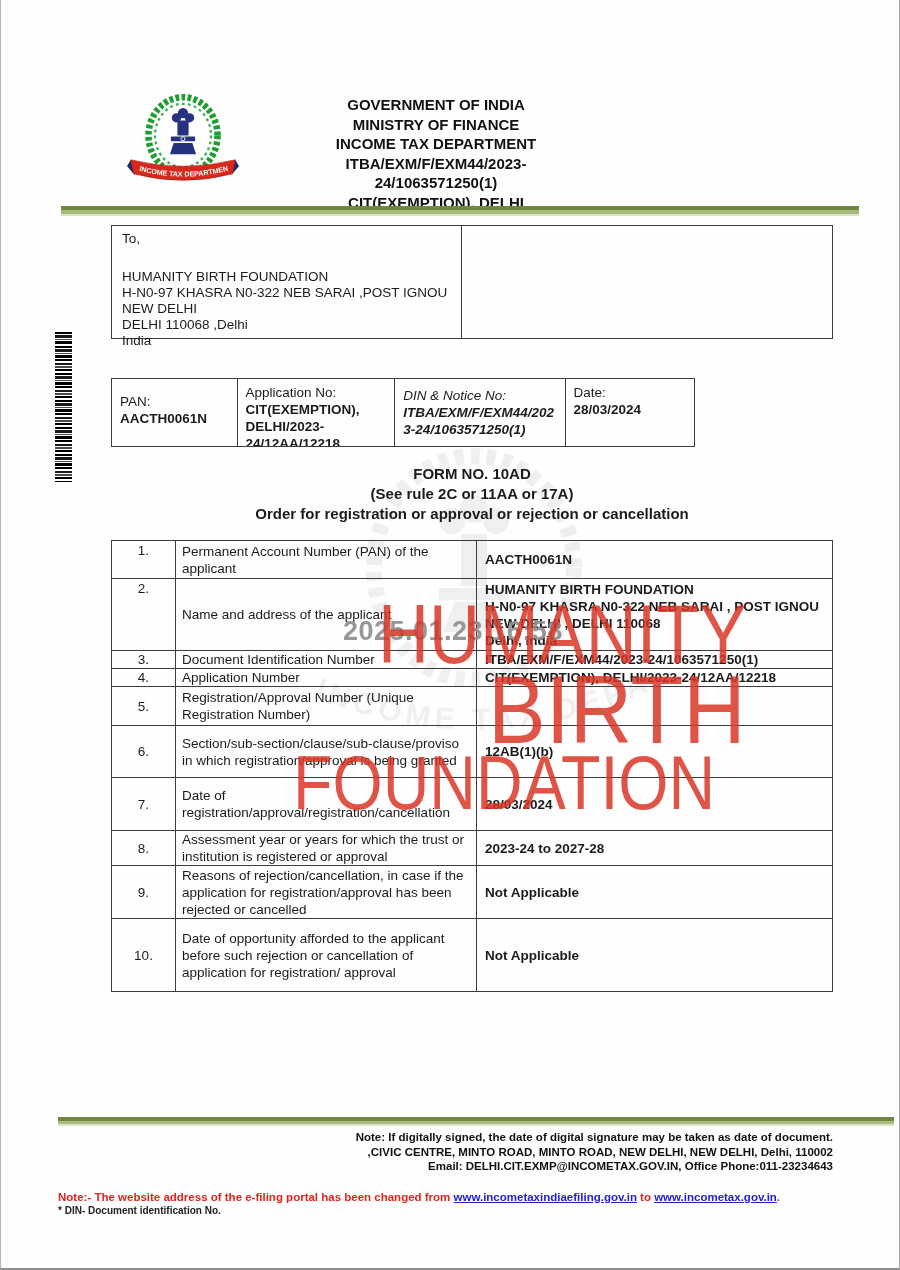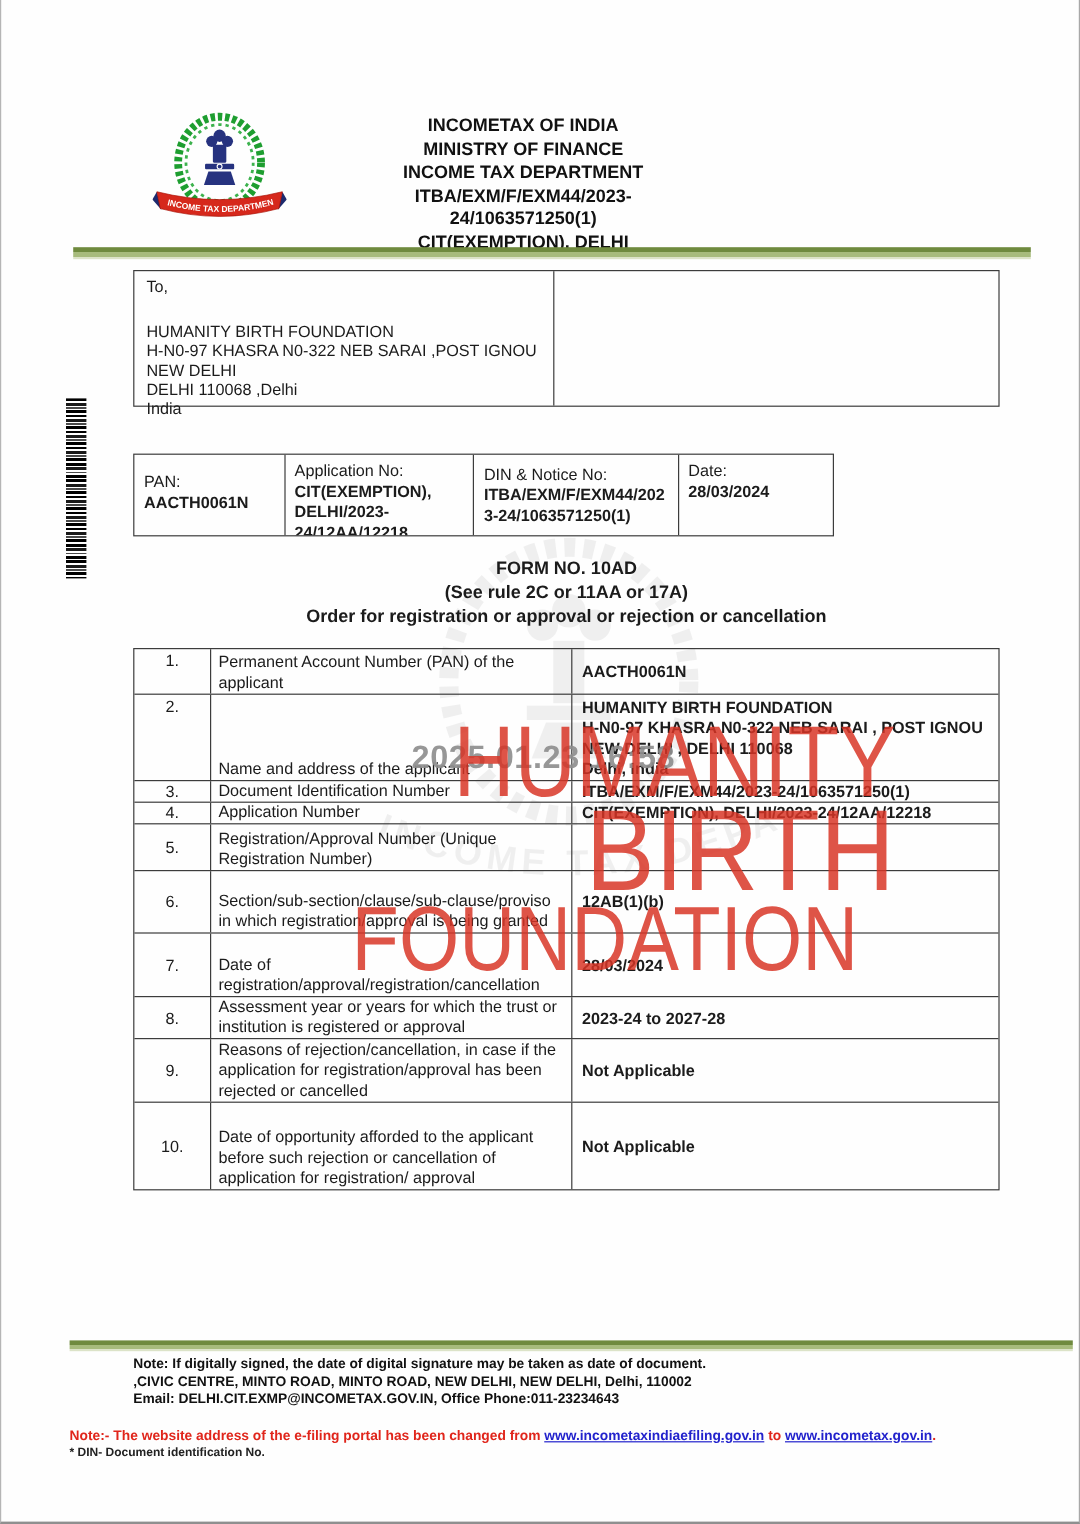--- a/index.html
+++ b/index.html
@@ -38,38 +38,38 @@
   
   .meta-table{
     position:absolute;left:110px;top:378px;width:584px;height:69px;
     border:1px solid #3c3c3c;display:flex;box-sizing:border-box;
     font-size:13.5px;line-height:17px;
   }
   .meta-cell{border-right:1px solid #3c3c3c;padding:5px 8px;box-sizing:border-box;overflow:hidden;}
   .meta-cell:last-child{border-right:none;}
   .mc1{width:155px;padding-top:14px;}
   .mc2{width:196px;}
-  .mc3{width:212px;padding-top:8px;}
+  .mc3{width:212px;padding-top:8px;font-style:italic;}
   .mc4{width:159px;}
   .meta-val{font-weight:bold;overflow-wrap:break-word;}
   
   .form-title{
     position:absolute;left:110px;top:464px;width:722px;text-align:center;
     font-weight:bold;font-size:15px;line-height:20px;z-index:1;
   }
   
   .main-table{
     position:absolute;left:110px;top:540px;width:722px;
     border:1px solid #3c3c3c;box-sizing:border-box;font-size:13.5px;z-index:1;
   }
   .row{display:flex;border-bottom:1px solid #3c3c3c;box-sizing:border-box;}
   .row:last-child{border-bottom:none;}
   .c-num{width:64px;border-right:1px solid #3c3c3c;display:flex;align-items:center;
     justify-content:center;box-sizing:border-box;}
-  .c-label{width:301px;border-right:1px solid #3c3c3c;display:flex;align-items:flex-end;
+  .c-label{width:301px;border-right:1px solid #3c3c3c;display:flex;align-items:center;
     padding:1px 6px;box-sizing:border-box;line-height:17px;overflow-wrap:break-word;word-break:break-word;}
   .c-label > span{width:100%;}
   .c-val{flex:1;display:flex;align-items:center;padding:1px 8px;box-sizing:border-box;
     font-weight:bold;line-height:17px;overflow-wrap:break-word;}
   .c-val > span{width:100%;}
   .h38{height:38px;} .h72{height:72px;} .h18{height:18px;} .h39{height:39px;}
   .h52{height:52px;} .h53{height:53px;} .h35{height:35px;}
   .top-num .c-num{align-items:flex-start;padding-top:2px;}
   
   .emblem-wm{position:absolute;left:258px;top:448px;opacity:0.1;z-index:0;}
@@ -77,21 +77,21 @@
     position:absolute;left:342px;top:616px;z-index:2;
     font-size:27px;font-weight:bold;color:#8f8f8f;opacity:0.92;letter-spacing:0.5px;
   }
   .red-wm{position:absolute;z-index:3;font-weight:400;color:#d93425;opacity:0.84;
     transform-origin:left top;line-height:1;}
   .wm-1{left:377px;top:592px;font-size:84px;transform:scaleX(0.84);}
   .wm-2{left:487px;top:662px;font-size:96px;transform:scaleX(0.90);}
   .wm-3{left:292px;top:745px;font-size:76px;transform:scaleX(0.85);}
   
   .footer-center{
-    position:absolute;left:110px;top:1130px;width:722px;text-align:left;
+    position:absolute;left:110px;top:1130px;width:722px;text-align:right;
     font-size:11.5px;font-weight:bold;line-height:14.5px;color:#111;
   }
   .red-note{
     position:absolute;left:57px;top:1190px;width:800px;
     font-size:11.5px;font-weight:bold;color:#e0251b;line-height:14px;
   }
   .red-note .link{color:#2222cc;text-decoration:underline;cursor:pointer;}
   .din-note{
     position:absolute;left:57px;top:1205px;font-size:10px;font-weight:bold;color:#222;
   }
@@ -120,21 +120,21 @@
       <defs>
           <path id="ribtext" d="M10 85 Q60 99 110 85"></path>
         </defs>
       <text font-family="Liberation Sans, sans-serif" font-size="7.6" font-weight="bold" fill="#ffffff">
         <textPath href="#ribtext" startOffset="3">INCOME TAX DEPARTMENT</textPath>
       </text>
     </svg>
   </div>
 
   <div class="header-text">
-    <div>INCOMETAX OF INDIA</div>
+    <div>GOVERNMENT OF INDIA</div>
     <div>MINISTRY OF FINANCE</div>
     <div>INCOME TAX DEPARTMENT</div>
     <div>ITBA/EXM/F/EXM44/2023-</div>
     <div>24/1063571250(1)</div>
     <div>CIT(EXEMPTION), DELHI</div>
   </div>
 
   <div class="bar bar-top"></div>
 
   <div class="addr-box">

